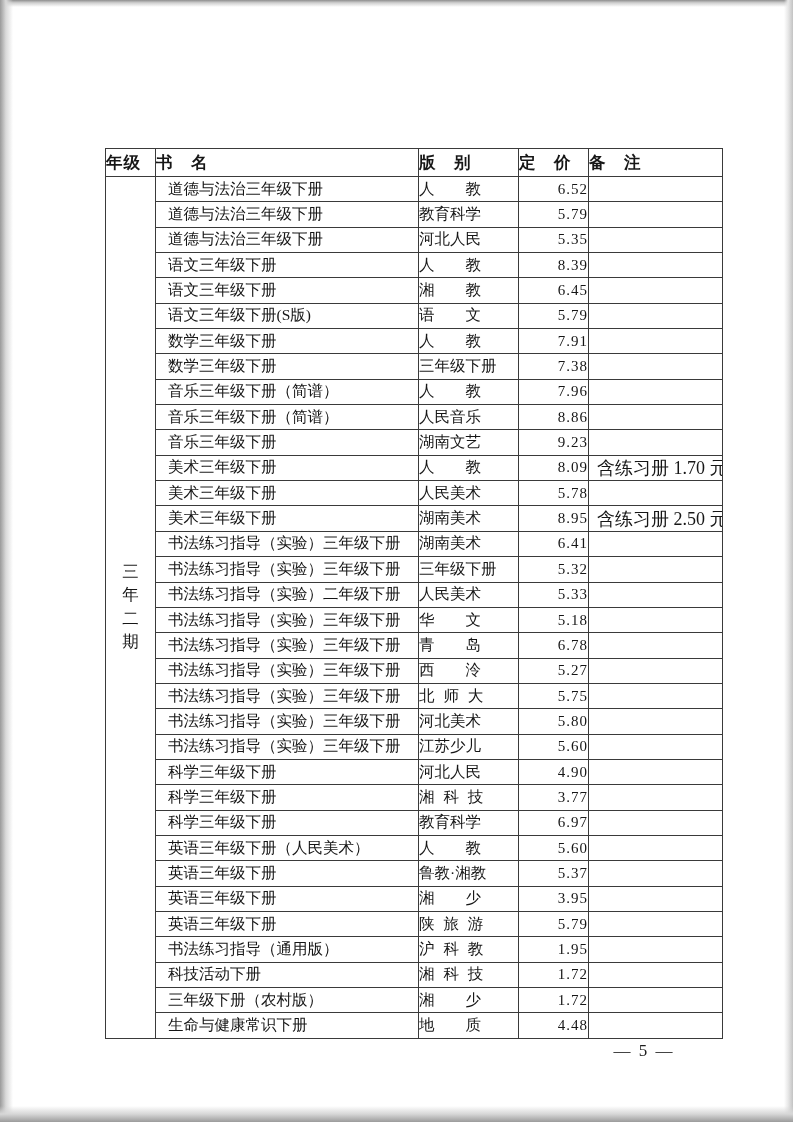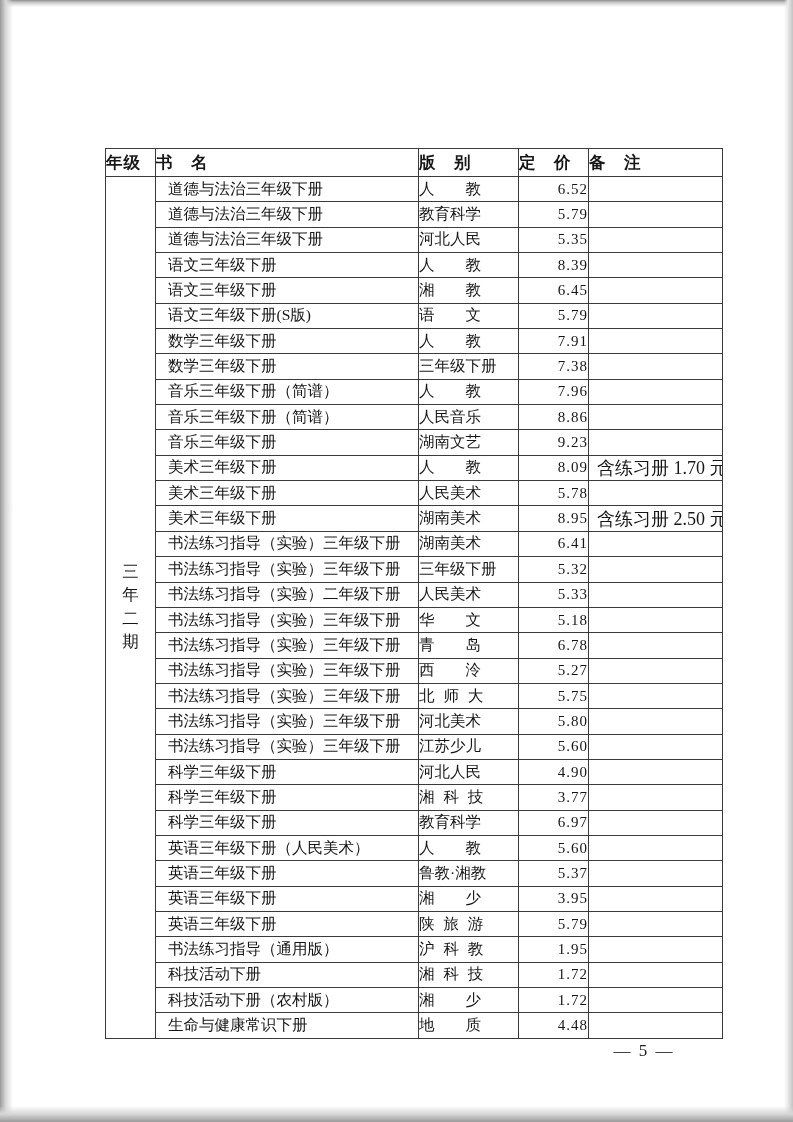--- a/index.html
+++ b/index.html
@@ -285,21 +285,21 @@
         <td class="price">1.95</td>
         <td class="note"></td>
       </tr>
       <tr>
         <td class="book">科技活动下册</td>
         <td class="pub">湘 科 技</td>
         <td class="price">1.72</td>
         <td class="note"></td>
       </tr>
       <tr>
-        <td class="book">科技活动下册（农村版）</td>
+        <td class="book">三年级下册（农村版）</td>
         <td class="pub">湘　　少</td>
         <td class="price">1.72</td>
         <td class="note"></td>
       </tr>
       <tr>
         <td class="book">生命与健康常识下册</td>
         <td class="pub">地　　质</td>
         <td class="price">4.48</td>
         <td class="note"></td>
       </tr>

